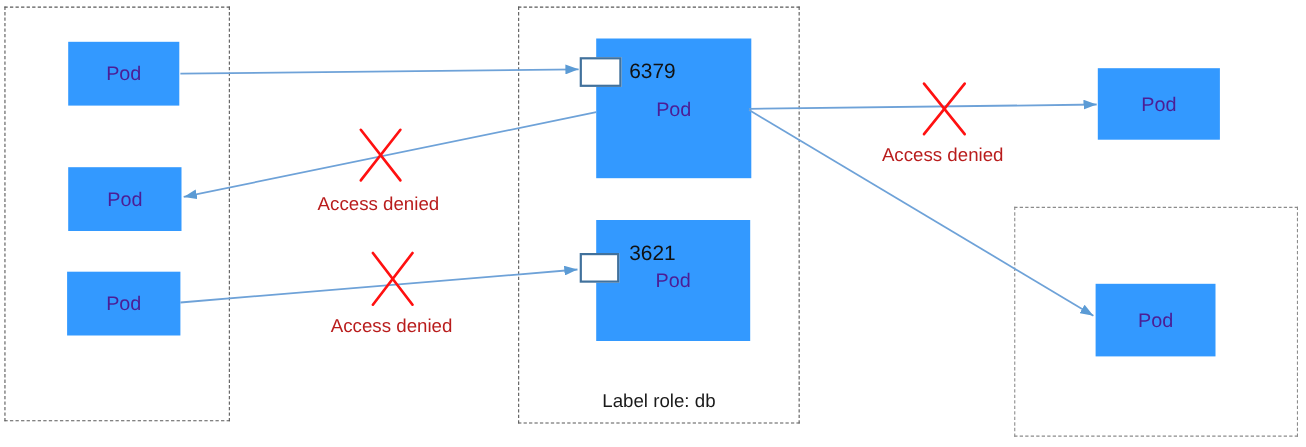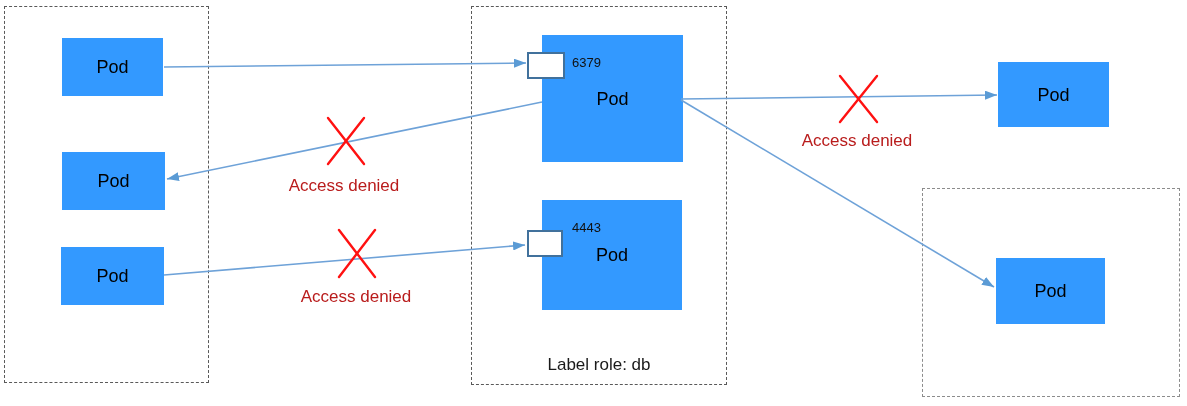--- a/index.html
+++ b/index.html
@@ -28,34 +28,34 @@
   }
   .pod {
     position: absolute;
     background: #3399ff;
     display: flex;
     align-items: center;
     justify-content: center;
     box-sizing: border-box;
   }
   .pod-label {
-    color: #000000;
+    color: #4c1d95;
     font-size: 18px;
     line-height: 1;
   }
   .port-square {
     position: absolute;
     background: #ffffff;
     border: 2px solid #41719c;
     box-sizing: border-box;
     z-index: 3;
   }
   .port-number {
     position: absolute;
-    font-size: 13px;
+    font-size: 19px;
     color: #111111;
     line-height: 1;
     z-index: 3;
     white-space: nowrap;
     text-align: right;
   }
   .denied-label {
     position: absolute;
     transform: translateX(-50%);
     font-size: 17px;
@@ -97,21 +97,21 @@
     <span class="pod-label">Pod</span>
   </div>
   <div class="pod" style="left:542px; top:200px; width:140px; height:110px;">
     <span class="pod-label">Pod</span>
   </div>
 
   <div class="port-square" style="left:527px; top:52px; width:38px; height:27px;"></div>
   <div class="port-number" style="left:572px; top:56px;">6379</div>
 
   <div class="port-square" style="left:527px; top:230px; width:36px; height:27px;"></div>
-  <div class="port-number" style="left:572px; top:221px;">4443</div>
+  <div class="port-number" style="left:572px; top:221px;">3621</div>
 
   <div class="pod" style="left:998px; top:62px; width:111px; height:65px;">
     <span class="pod-label">Pod</span>
   </div>
   <div class="pod" style="left:996px; top:258px; width:109px; height:66px;">
     <span class="pod-label">Pod</span>
   </div>
 
   <svg id="arrow-layer" viewBox="0 0 1187 406" xmlns="http://www.w3.org/2000/svg">
     <defs>

